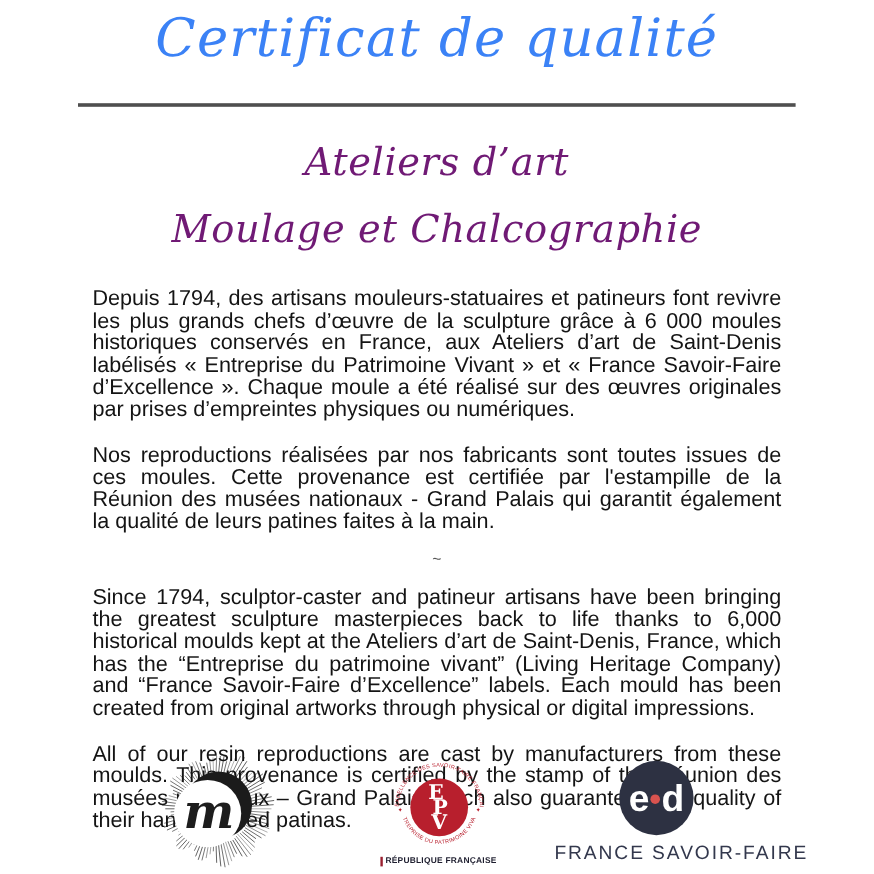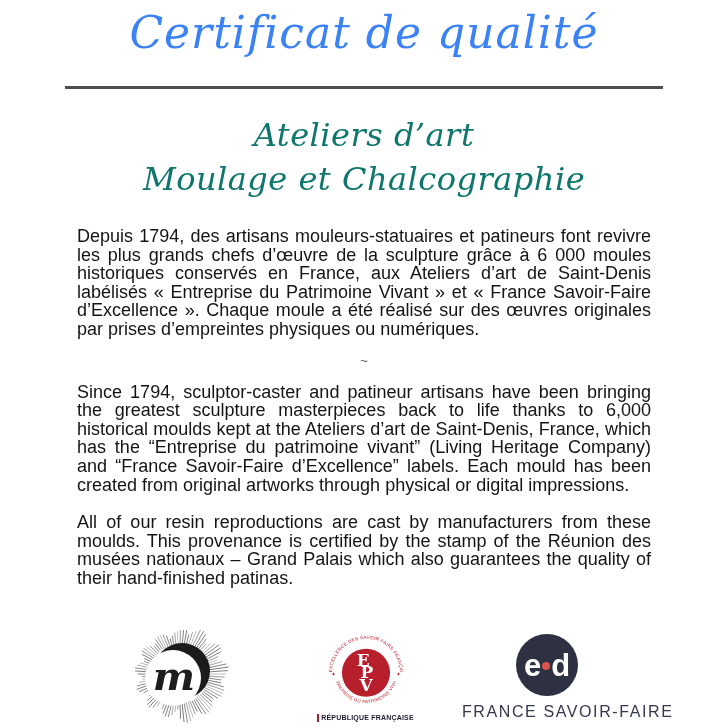--- a/index.html
+++ b/index.html
@@ -9,24 +9,24 @@
   }
   .title{
     margin:0;padding-top:4px;text-align:center;
     font-family:"DejaVu Serif",serif;font-style:italic;font-weight:400;
     font-size:44px;line-height:58px;color:#3b82f6;letter-spacing:1px;
   }
   .rule{width:598px;height:3px;background:#4f4f4f;margin:24px auto 0;}
   .script-heading{
     margin:0;text-align:center;
     font-family:"DejaVu Serif",serif;font-style:italic;font-weight:400;
-    font-size:32px;line-height:44px;color:#0f766e;letter-spacing:.5px;
+    font-size:32px;line-height:44px;color:#701a75;letter-spacing:.5px;
   }
   .script-heading.first{margin-top:24px;}
-  .script-heading.second{margin-top:0;}
+  .script-heading.second{margin-top:12px;}
   .body-text{width:574px;margin:26px auto 0;}
   .para{
     margin:0;text-align:justify;font-size:18px;line-height:18.6px;color:#141414;
   }
   .para + .para{margin-top:19px;}
   .tilde{
     margin:14px 0 0;text-align:center;font-size:13px;color:#555;line-height:16px;
   }
   .body-text.en{margin-top:14px;}
   .body-text.en .para{}
@@ -74,20 +74,21 @@
 
 <h1 class="title">Certificat de qualité</h1>
 
 <div class="rule"></div>
 
 <h2 class="script-heading first">Ateliers d’art</h2>
 <h2 class="script-heading second">Moulage et Chalcographie</h2>
 
 <div class="body-text fr">
   <p class="para">Depuis 1794, des artisans mouleurs-statuaires et patineurs font revivre les plus grands chefs d’œuvre de la sculpture grâce à 6 000 moules historiques conservés en France, aux Ateliers d’art de Saint-Denis labélisés « Entreprise du Patrimoine Vivant » et « France Savoir-Faire d’Excellence ». Chaque moule a été réalisé sur des œuvres originales par prises d’empreintes physiques ou numériques.</p>
+  <p class="para">Nos reproductions réalisées par nos fabricants sont toutes issues de ces moules. Cette provenance est certifiée par l'estampille de la Réunion des musées nationaux - Grand Palais qui garantit également la qualité de leurs patines faites à la main.</p>
 </div>
 
 <div class="tilde">~</div>
 
 <div class="body-text en">
   <p class="para">Since 1794, sculptor-caster and patineur artisans have been bringing the greatest sculpture masterpieces back to life thanks to 6,000 historical moulds kept at the Ateliers d’art de Saint-Denis, France, which has the “Entreprise du patrimoine vivant” (Living Heritage Company) and “France Savoir-Faire d’Excellence” labels. Each mould has been created from original artworks through physical or digital impressions.</p>
   <p class="para">All of our resin reproductions are cast by manufacturers from these moulds. This provenance is certified by the stamp of the Réunion des musées nationaux – Grand Palais which also guarantees the quality of their hand-finished patinas.</p>
 </div>
 
 <div class="footer">

